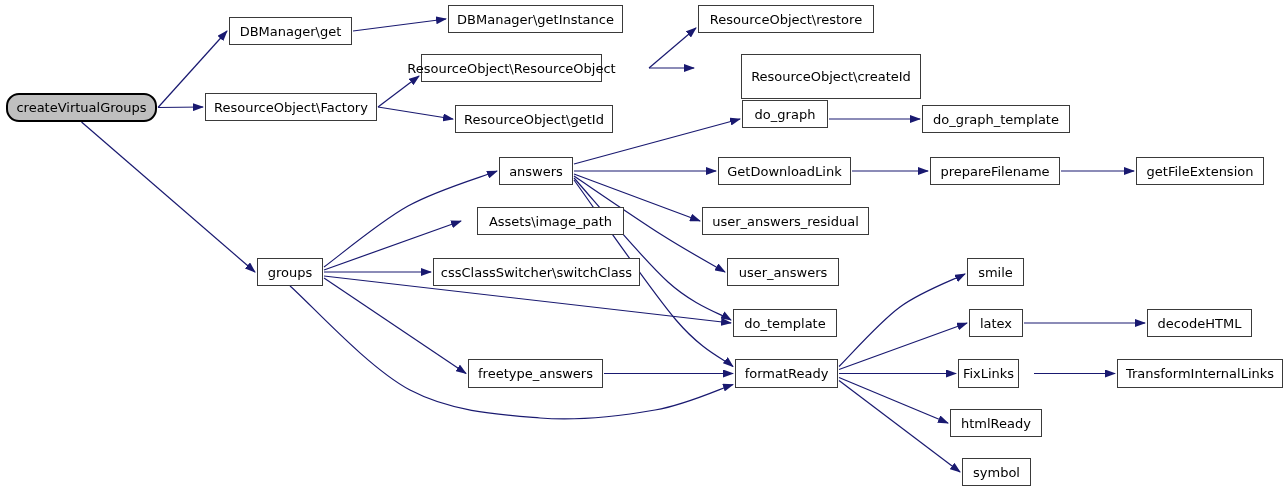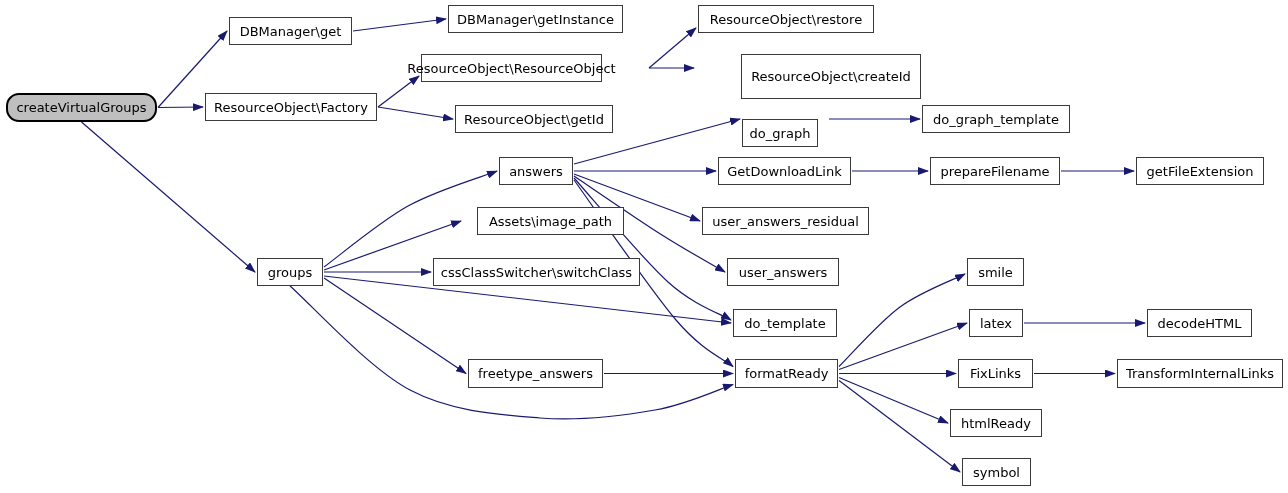--- a/index.html
+++ b/index.html
@@ -70,35 +70,35 @@
   </svg>
   <div id="node-layer">
       <div class="node root" style="left: 6px; top: 93px; width: 151px; height: 29px; border-radius: 13px;">createVirtualGroups</div>
       <div class="node" style="left: 229px; top: 17px; width: 123px; height: 28px;">DBManager\get</div>
       <div class="node" style="left: 448px; top: 5px; width: 175px; height: 28px;">DBManager\getInstance</div>
       <div class="node" style="left: 205px; top: 93px; width: 172px; height: 28px;">ResourceObject\Factory</div>
       <div class="node" style="left: 421px; top: 54px; width: 181px; height: 28px;">ResourceObject\ResourceObject</div>
       <div class="node" style="left: 698px; top: 5px; width: 176px; height: 28px;">ResourceObject\restore</div>
       <div class="node" style="left: 696px; top: 54px; width: 180px; height: 45px; margin-left: 45px;">ResourceObject\createId</div>
       <div class="node" style="left: 455px; top: 105px; width: 158px; height: 28px;">ResourceObject\getId</div>
-      <div class="node" style="left: 742px; top: 119px; width: 76px; height: 28px;">do_graph</div>
+      <div class="node" style="left: 742px; top: 100px; width: 86px; height: 28px;">do_graph</div>
       <div class="node" style="left: 922px; top: 105px; width: 148px; height: 28px;">do_graph_template</div>
       <div class="node" style="left: 499px; top: 157px; width: 74px; height: 28px;">answers</div>
       <div class="node" style="left: 718px; top: 157px; width: 133px; height: 28px;">GetDownloadLink</div>
       <div class="node" style="left: 930px; top: 157px; width: 130px; height: 28px;">prepareFilename</div>
       <div class="node" style="left: 1136px; top: 157px; width: 128px; height: 28px;">getFileExtension</div>
       <div class="node" style="left: 463px; top: 207px; width: 147px; height: 28px; margin-left: 14px;">Assets\image_path</div>
       <div class="node" style="left: 702px; top: 207px; width: 167px; height: 28px;">user_answers_residual</div>
       <div class="node" style="left: 433px; top: 258px; width: 207px; height: 28px;">cssClassSwitcher\switchClass</div>
       <div class="node" style="left: 257px; top: 258px; width: 66px; height: 28px;">groups</div>
       <div class="node" style="left: 727px; top: 258px; width: 112px; height: 28px;">user_answers</div>
       <div class="node" style="left: 967px; top: 258px; width: 57px; height: 28px;">smile</div>
       <div class="node" style="left: 733px; top: 309px; width: 104px; height: 28px;">do_template</div>
       <div class="node" style="left: 969px; top: 309px; width: 54px; height: 28px;">latex</div>
       <div class="node" style="left: 1147px; top: 309px; width: 105px; height: 28px;">decodeHTML</div>
       <div class="node" style="left: 468px; top: 359px; width: 135px; height: 29px;">freetype_answers</div>
       <div class="node" style="left: 735px; top: 359px; width: 103px; height: 29px;">formatReady</div>
-      <div class="node" style="left: 958px; top: 359px; width: 75px; height: 29px;">FixLinks</div>
+      <div class="node" style="left: 958px; top: 359px; width: 61px; height: 29px;">FixLinks</div>
       <div class="node" style="left: 1117px; top: 359px; width: 166px; height: 29px;">TransformInternalLinks</div>
       <div class="node" style="left: 950px; top: 409px; width: 92px; height: 28px;">htmlReady</div>
       <div class="node" style="left: 962px; top: 458px; width: 69px; height: 28px;">symbol</div>
     </div>
 </div>
 
 </body></html>

